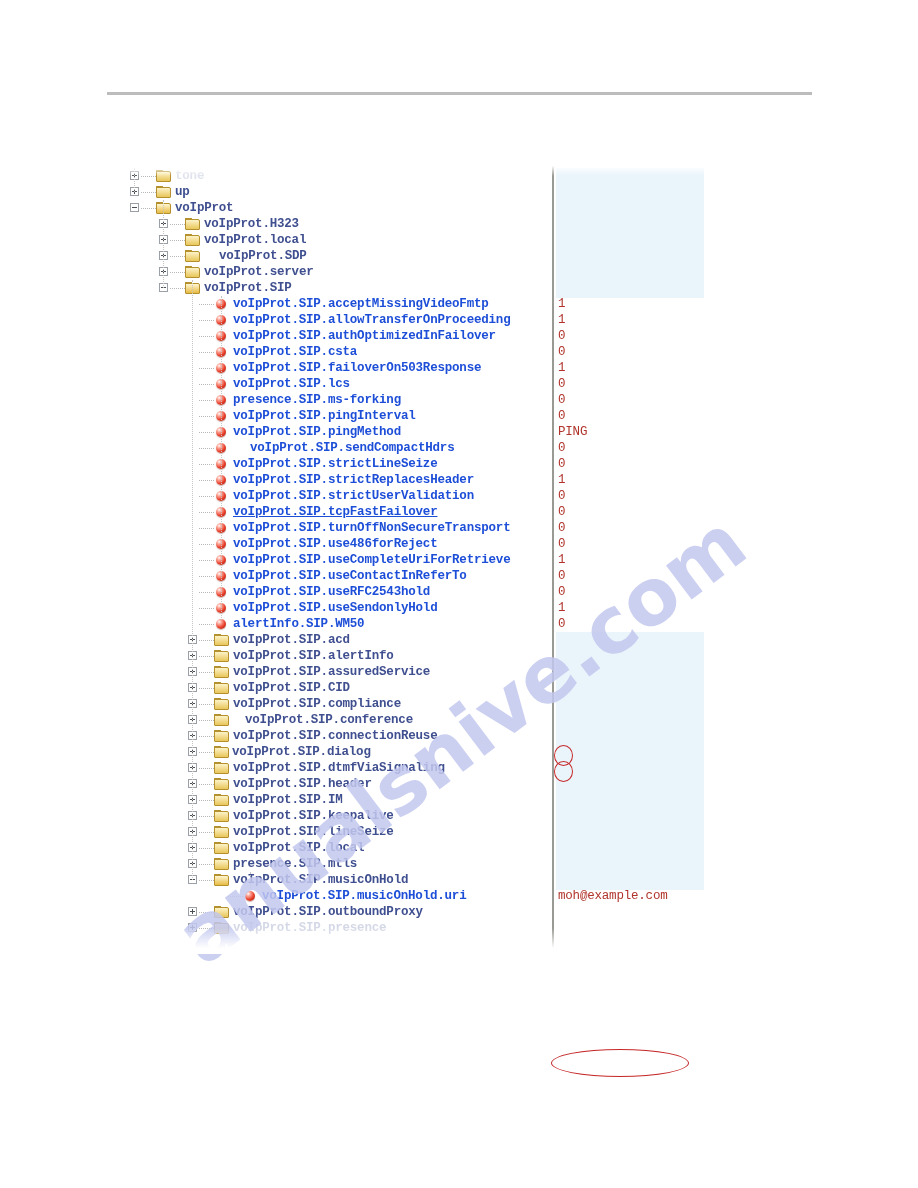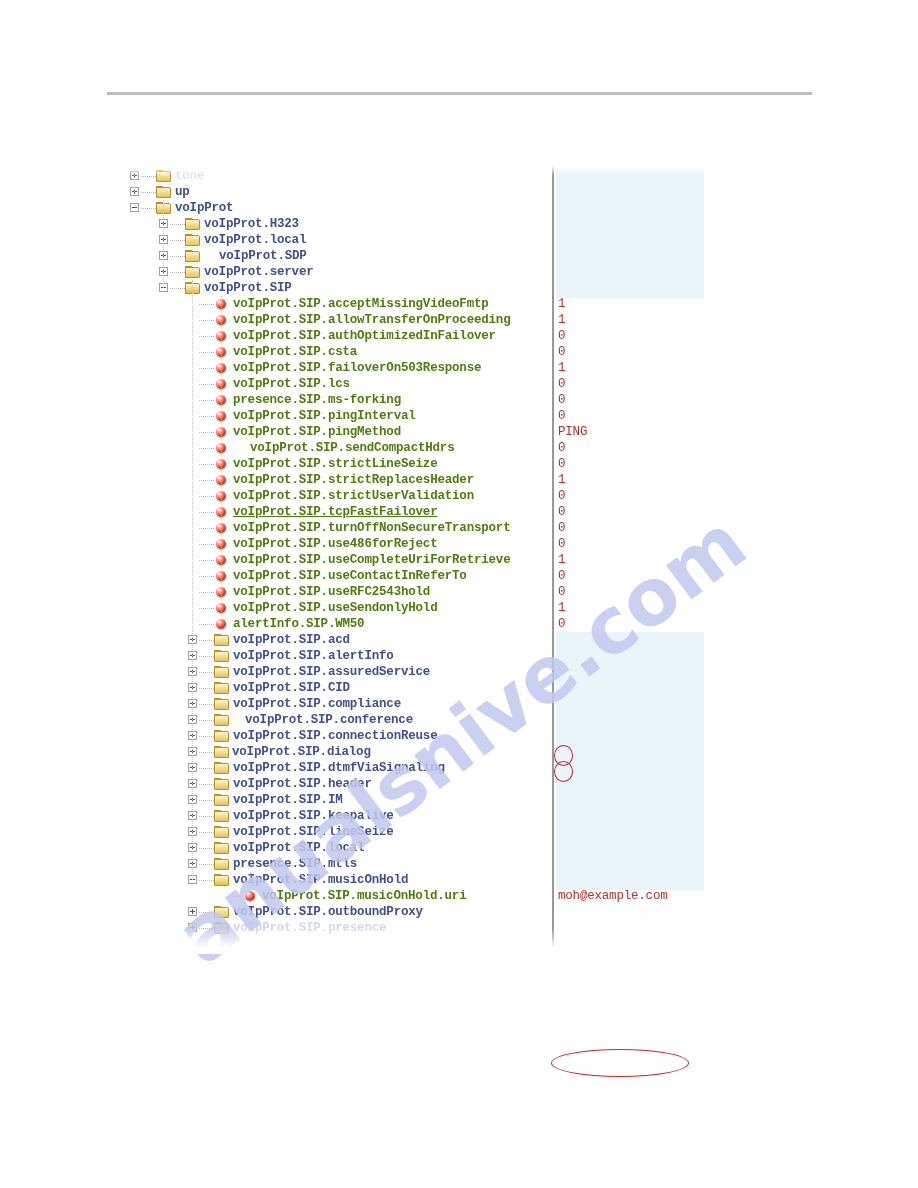--- a/index.html
+++ b/index.html
@@ -93,21 +93,21 @@
     line-height: 16px;
     white-space: nowrap;
   }
   .row .lbl {
     font-family: "Liberation Mono", "DejaVu Sans Mono", monospace;
     font-size: 12.5px;
     letter-spacing: -0.2px;
     vertical-align: middle;
   }
   .row.folder .lbl { color: #3f4f8f; font-weight: 700; }
-  .row.leaf   .lbl { color: #4d7c0f; font-weight: 700; }
+  .row.leaf   .lbl { color: #1d4ed8; font-weight: 700; }
 
   .row.dim .lbl { opacity: .22; }
   .row.dim2 .lbl { opacity: .16; }
 
   
   .exp {
     position: absolute;
     width: 9px; height: 9px;
     top: 3px;
     border: 1px solid #9aa0a6;

